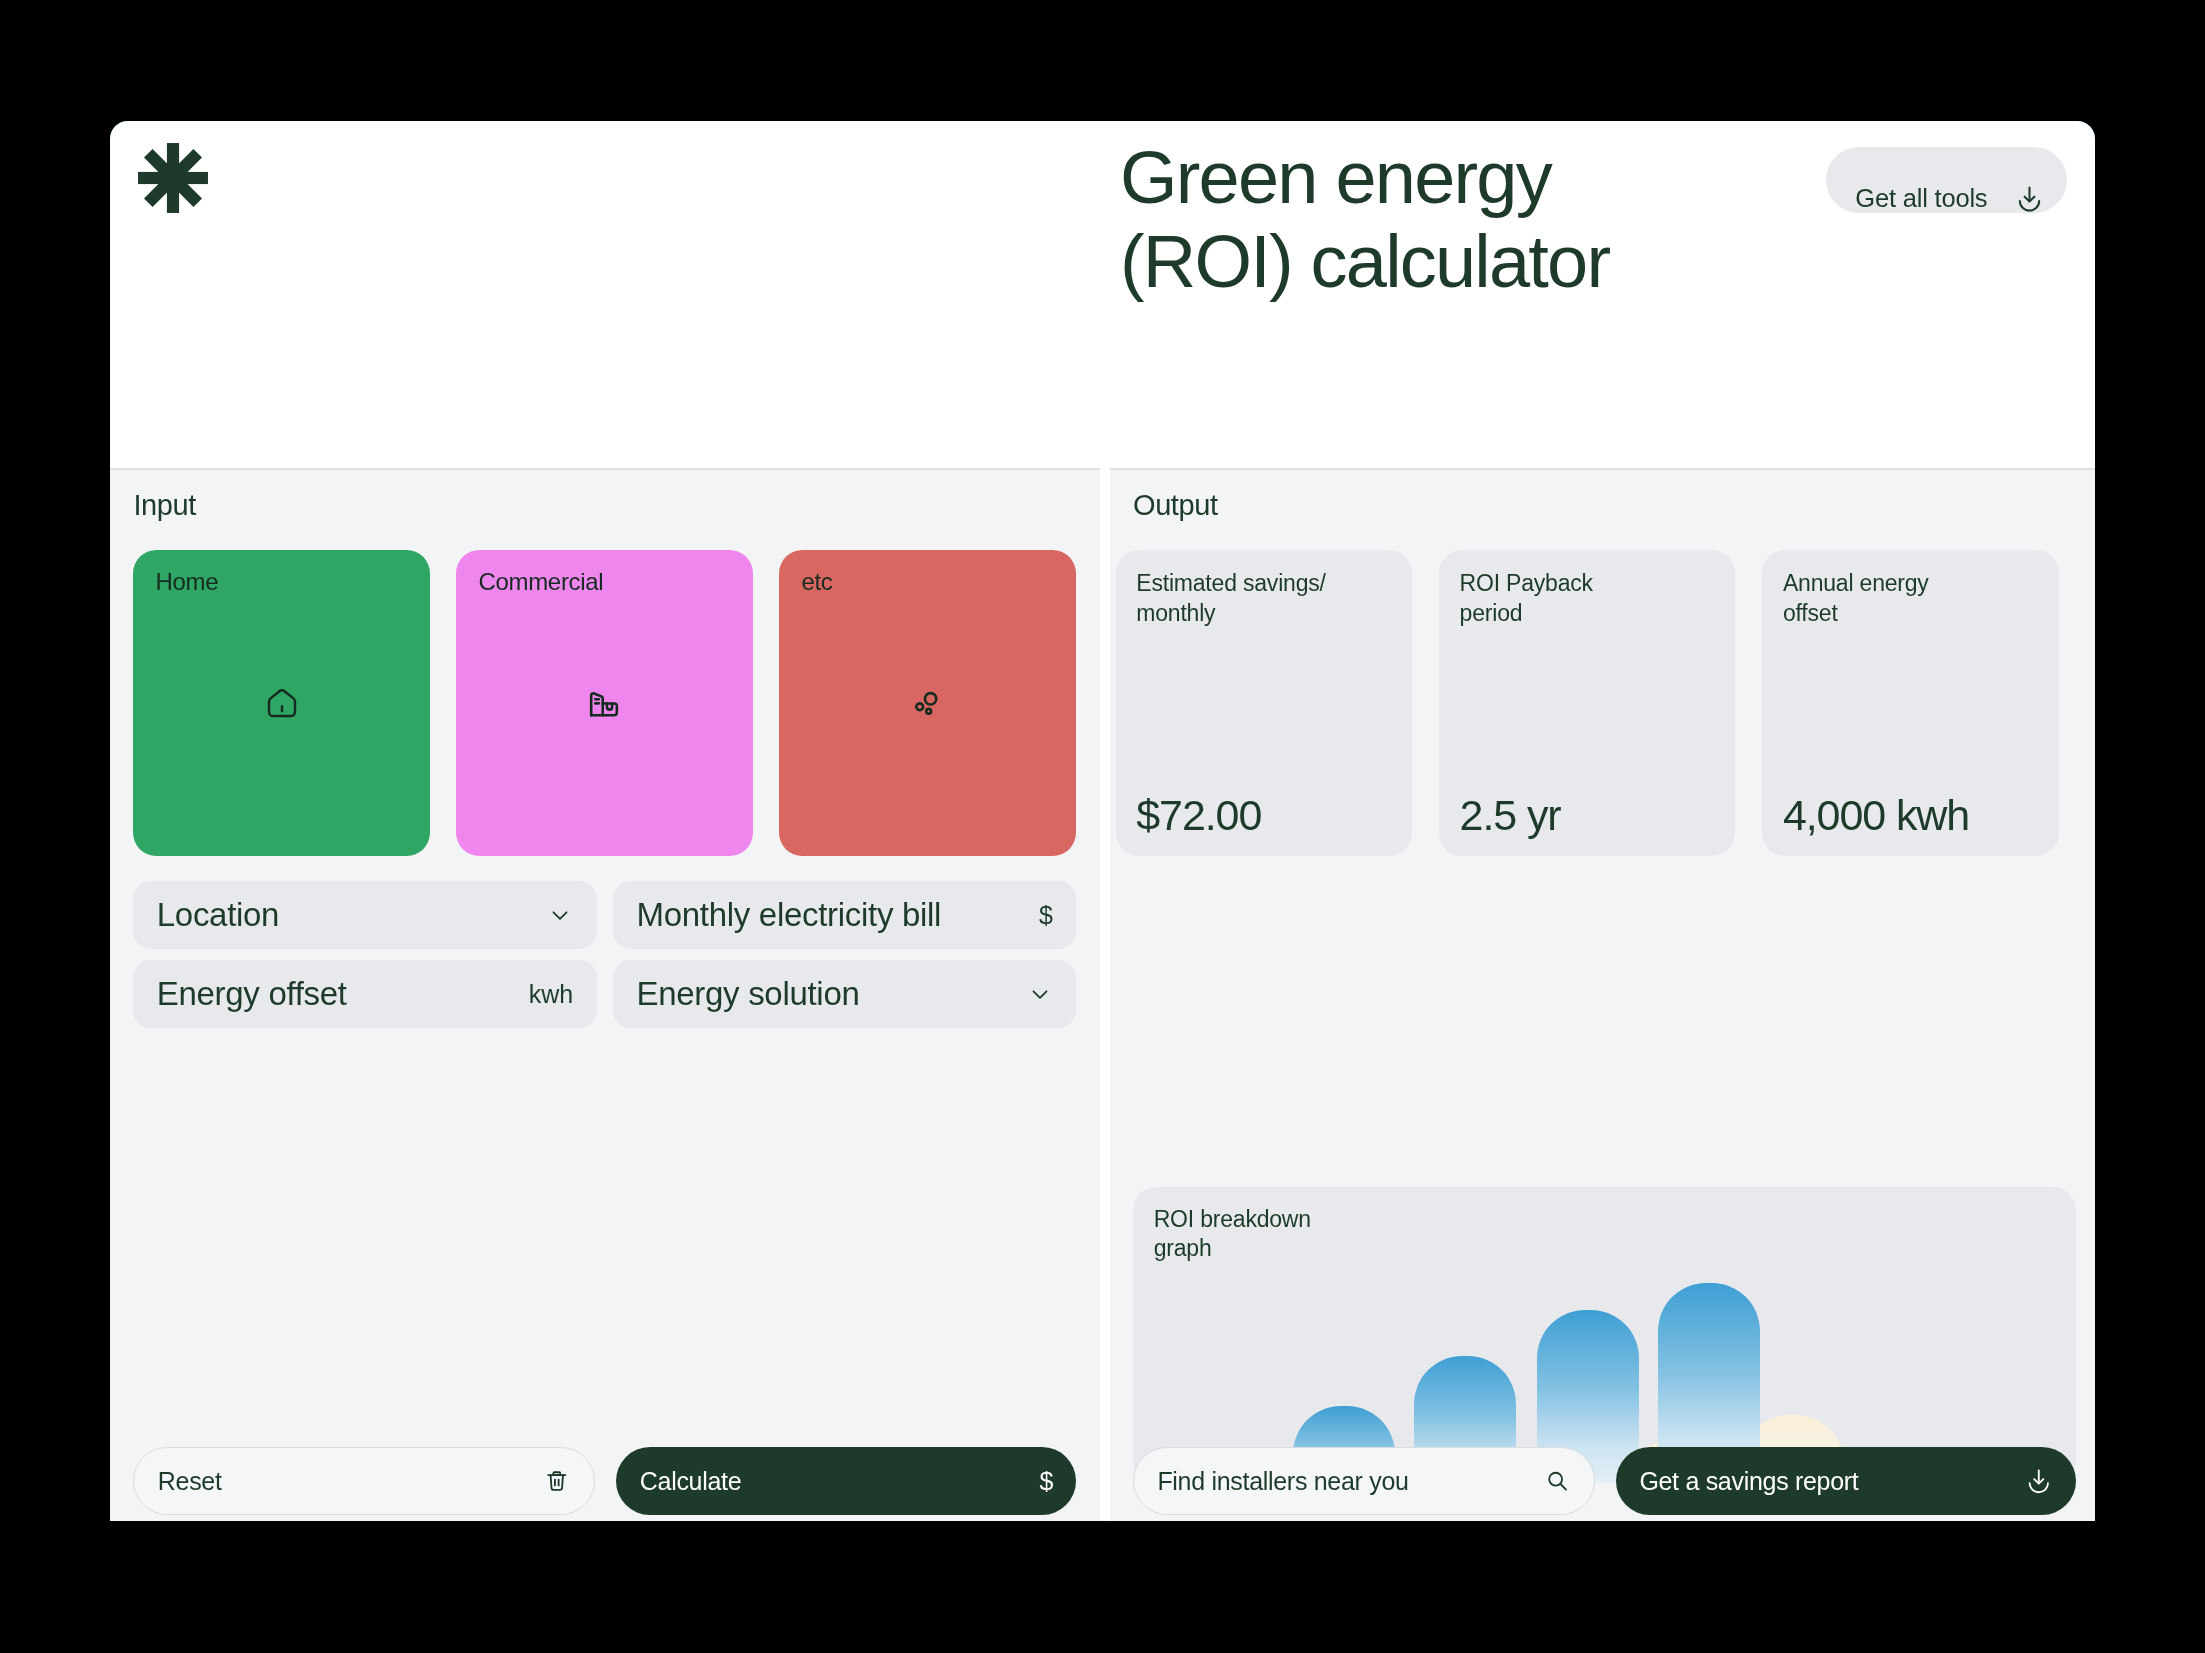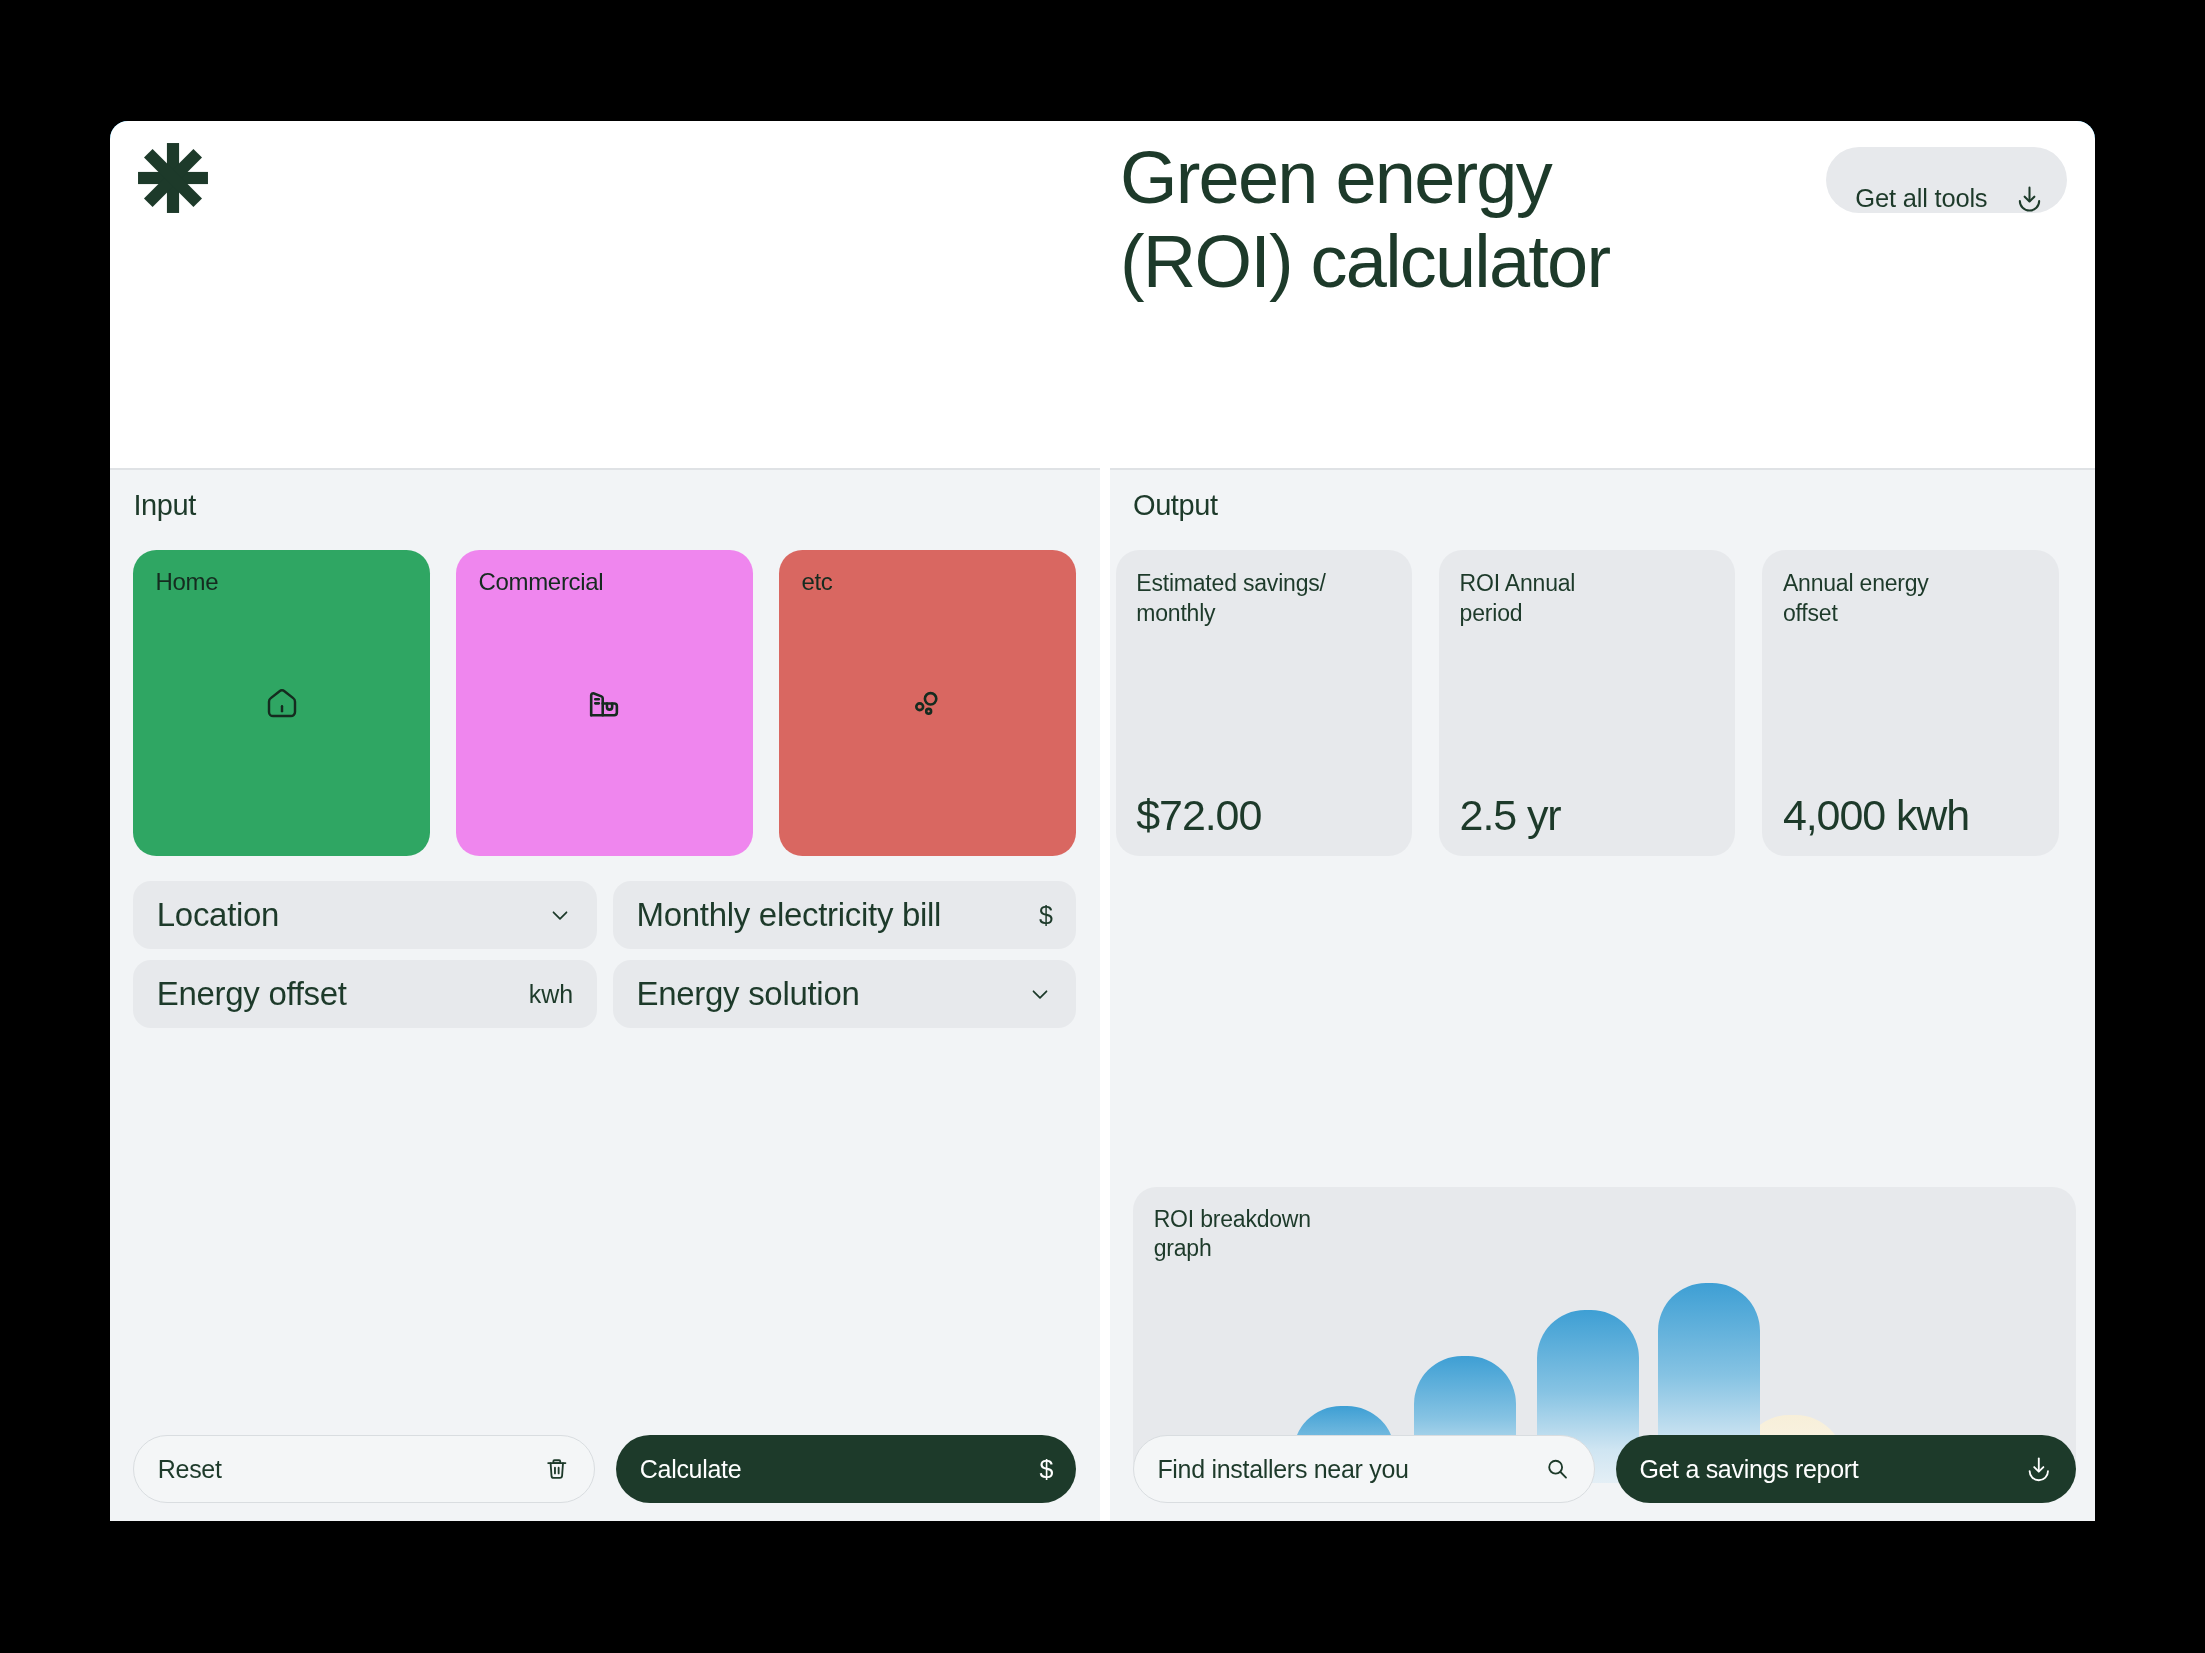--- a/index.html
+++ b/index.html
@@ -210,21 +210,21 @@
   .bar.blue {
     background: linear-gradient(180deg, #3e9fd4 0%, #86c3e3 42%, #cfe5f2 72%, #f1f5f8 100%);
   }
   .bar.cream {
     background: linear-gradient(180deg, #f7efd9 0%, #faf4e6 55%, #fcfaf3 100%);
   }
 
   
   .action-row {
     position: absolute;
-    left: 23.4px; bottom: 18px;
+    left: 23.4px; bottom: 6px;
     width: 943px;
     display: flex; gap: 21px;
   }
   .btn {
     height: 68px;
     border-radius: 34px;
     display: flex; align-items: center;
     justify-content: space-between;
     padding: 0 23.4px;
     font-family: "Liberation Sans", sans-serif;
@@ -376,21 +376,21 @@
 
       <div id="metric-grid">
 
         <div class="metric-card">
           <div class="m-label">Estimated savings/
 monthly</div>
           <div class="m-value">$72.00</div>
         </div>
 
         <div class="metric-card">
-          <div class="m-label">ROI Annual
+          <div class="m-label">ROI Payback
 period</div>
           <div class="m-value">2.5 yr</div>
         </div>
 
         <div class="metric-card">
           <div class="m-label">Annual energy
 offset</div>
           <div class="m-value">4,000 kwh</div>
         </div>
       </div>

